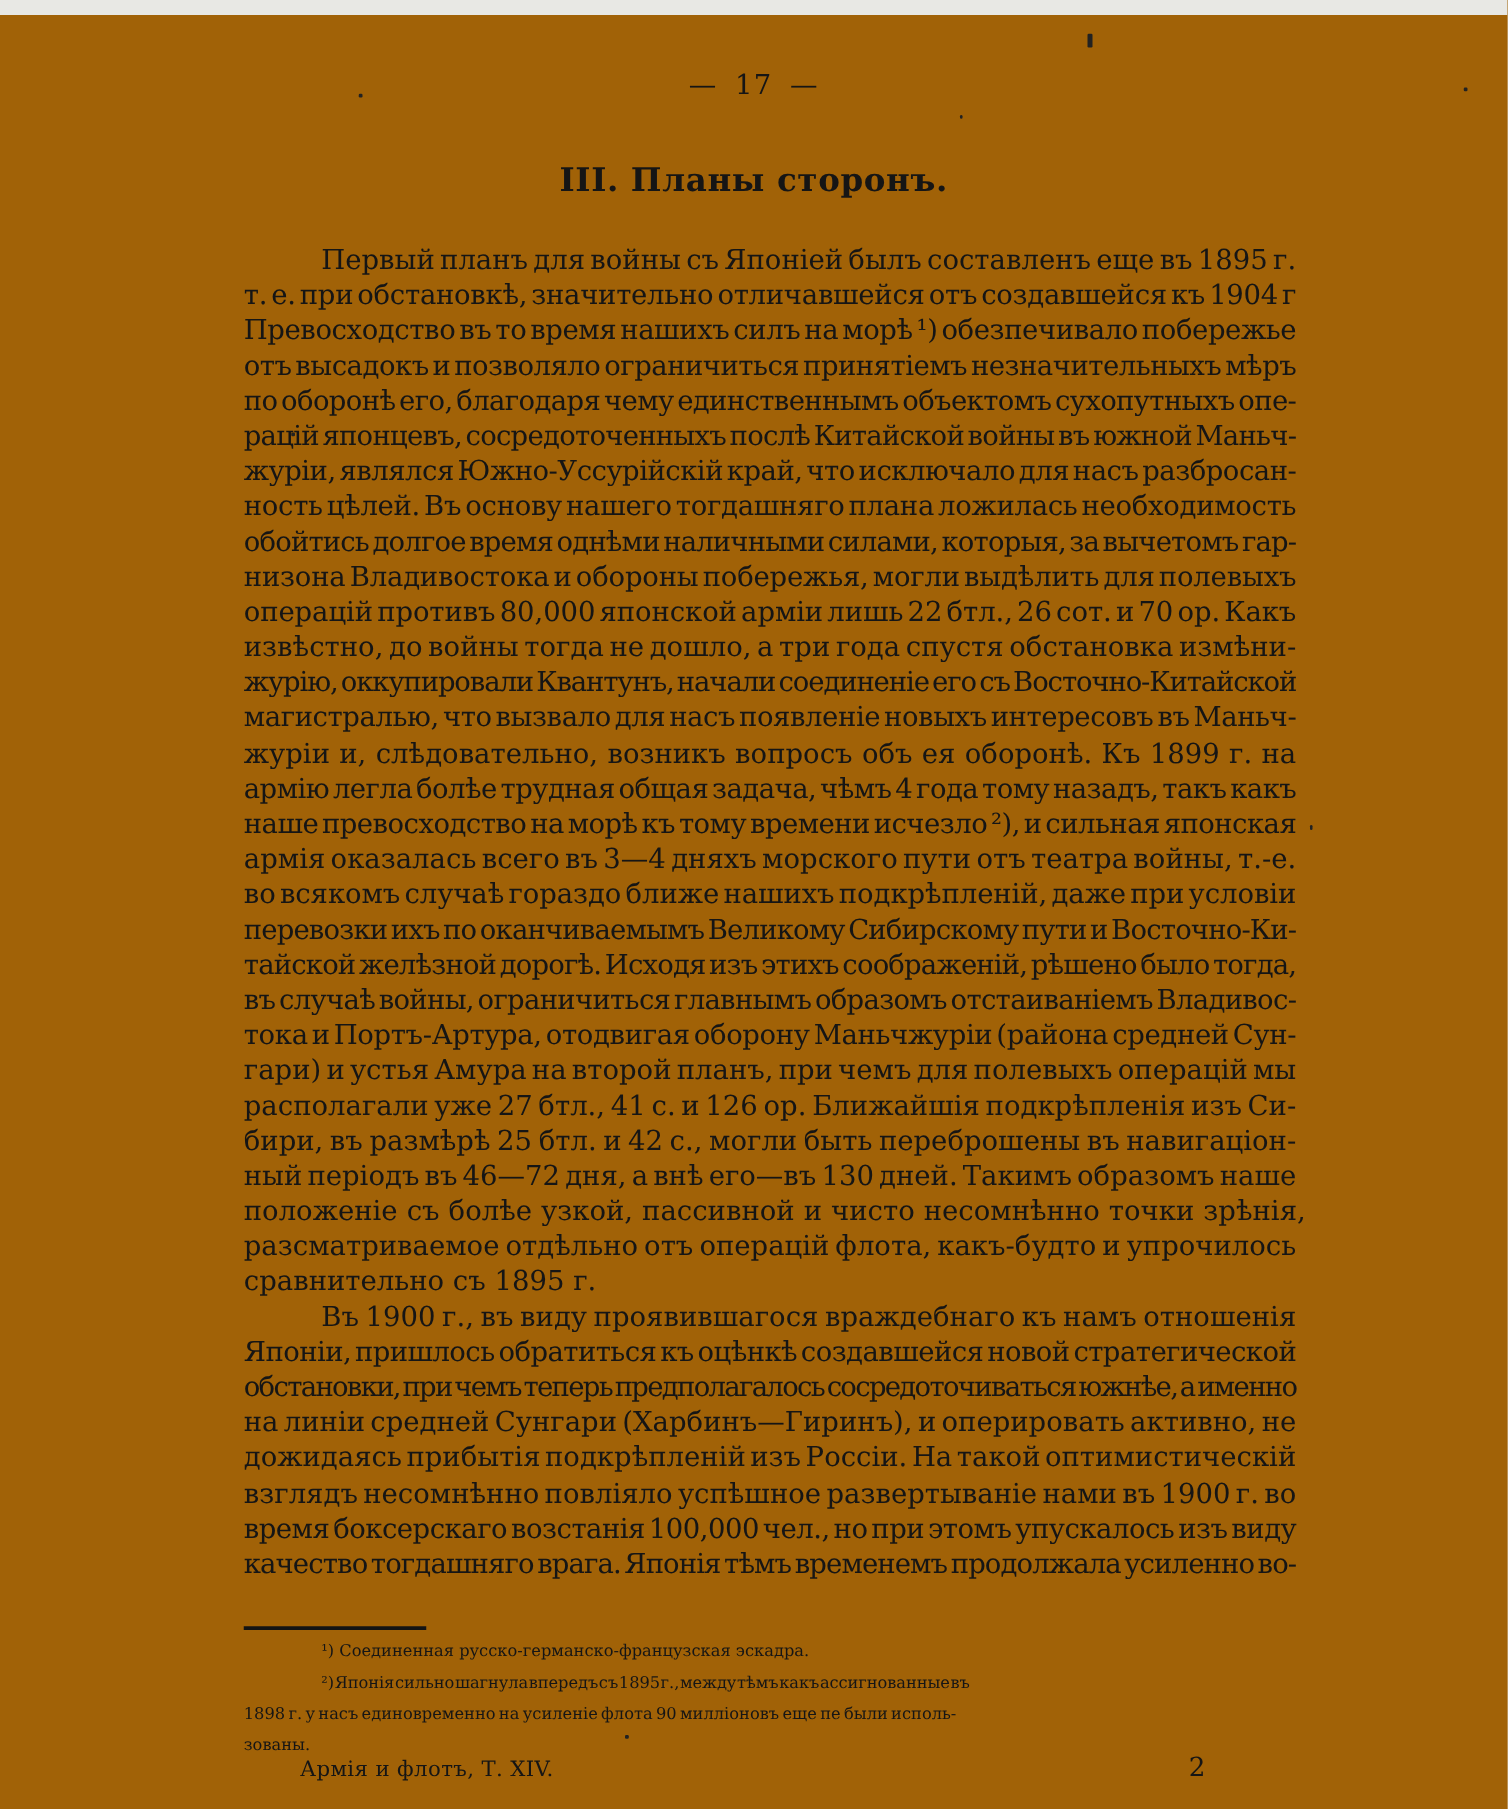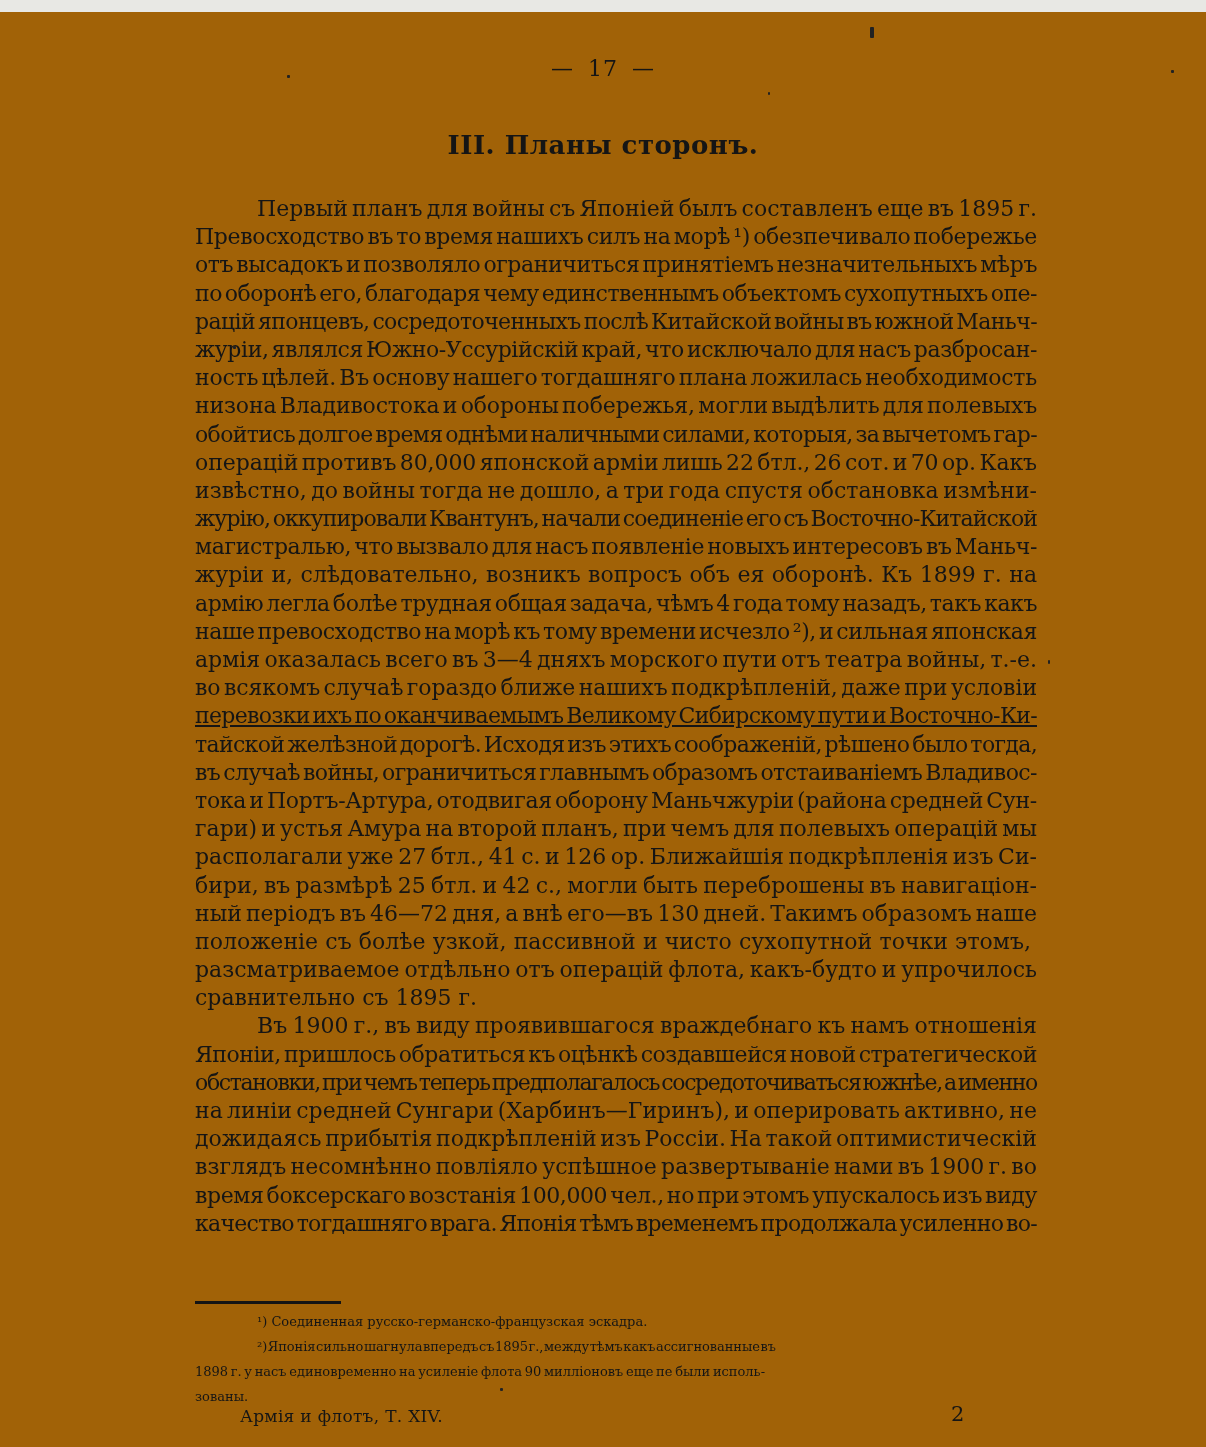--- a/index.html
+++ b/index.html
@@ -72,46 +72,47 @@
 <body>
 
 <div class="page">
 
   <div class="running-head">— 17 —</div>
 
   <h1 class="chapter-title">III. Планы сторонъ.</h1>
 
   <div class="body-text" id="body-text">
       <div class="line indent j"><span class="lt" style="word-spacing: -2.79688px; letter-spacing: 0px;">Первый планъ для войны съ Японіей былъ составленъ еще въ 1895 г.</span></div>
+      <div class="line j"><span class="lt" style="word-spacing: -3.5px; letter-spacing: -0.222656px;">т. е. при обстановкѣ, значительно отличавшейся отъ создавшейся къ 1904 г</span></div>
       <div class="line j"><span class="lt" style="word-spacing: -3.5px; letter-spacing: -0.331866px;">Превосходство въ то время нашихъ силъ на морѣ ¹) обезпечивало побережье</span></div>
       <div class="line j"><span class="lt" style="word-spacing: -3.5px; letter-spacing: -0.406024px;">отъ высадокъ и позволяло ограничиться принятіемъ незначительныхъ мѣръ</span></div>
       <div class="line j"><span class="lt" style="word-spacing: -3.5px; letter-spacing: -0.509023px;">по оборонѣ его, благодаря чему единственнымъ объектомъ сухопутныхъ опе-</span></div>
       <div class="line j"><span class="lt" style="word-spacing: -3.5px; letter-spacing: -0.602232px;">рацій японцевъ, сосредоточенныхъ послѣ Китайской войны въ южной Маньч-</span></div>
       <div class="line j"><span class="lt" style="word-spacing: -3.5px; letter-spacing: -0.411092px;">журіи, являлся Южно-Уссурійскій край, что исключало для насъ разбросан-</span></div>
       <div class="line j"><span class="lt" style="word-spacing: -3.5px; letter-spacing: -0.241621px;">ность цѣлей. Въ основу нашего тогдашняго плана ложилась необходимость</span></div>
+      <div class="line j"><span class="lt" style="word-spacing: -3.5px; letter-spacing: -0.672309px;">обойтись долгое время однѣми наличными силами, которыя, за вычетомъ гар-</span></div>
       <div class="line j"><span class="lt" style="word-spacing: -3.5px; letter-spacing: -0.160156px;">низона Владивостока и обороны побережья, могли выдѣлить для полевыхъ</span></div>
-      <div class="line j"><span class="lt" style="word-spacing: -3.5px; letter-spacing: -0.672309px;">обойтись долгое время однѣми наличными силами, которыя, за вычетомъ гар-</span></div>
       <div class="line j"><span class="lt" style="word-spacing: -3.5px; letter-spacing: -0.0817145px;">операцій противъ 80,000 японской арміи лишь 22 бтл., 26 сот. и 70 ор. Какъ</span></div>
       <div class="line j"><span class="lt" style="word-spacing: -2.49716px; letter-spacing: 0px;">извѣстно, до войны тогда не дошло, а три года спустя обстановка измѣни-</span></div>
       <div class="line j"><span class="lt" style="word-spacing: -3.5px; letter-spacing: -0.895762px;">журію, оккупировали Квантунъ, начали соединеніе его съ Восточно-Китайской</span></div>
       <div class="line j"><span class="lt" style="word-spacing: -3.5px; letter-spacing: -0.338468px;">магистралью, что вызвало для насъ появленіе новыхъ интересовъ въ Маньч-</span></div>
       <div class="line j"><span class="lt" style="word-spacing: 0.474432px; letter-spacing: 0px;">журіи и, слѣдовательно, возникъ вопросъ объ ея оборонѣ. Къ 1899 г. на</span></div>
       <div class="line j"><span class="lt" style="word-spacing: -3.5px; letter-spacing: -0.438767px;">армію легла болѣе трудная общая задача, чѣмъ 4 года тому назадъ, такъ какъ</span></div>
       <div class="line j"><span class="lt" style="word-spacing: -3.5px; letter-spacing: -0.428938px;">наше превосходство на морѣ къ тому времени исчезло ²), и сильная японская</span></div>
       <div class="line j"><span class="lt" style="word-spacing: -2.75142px; letter-spacing: 0px;">армія оказалась всего въ 3—4 дняхъ морского пути отъ театра войны, т.-е.</span></div>
       <div class="line j"><span class="lt" style="word-spacing: -3.5px; letter-spacing: -0.0668025px;">во всякомъ случаѣ гораздо ближе нашихъ подкрѣпленій, даже при условіи</span></div>
-      <div class="line j"><span class="lt" style="word-spacing: -3.5px; letter-spacing: -0.671429px; text-decoration: underline;">перевозки ихъ по оканчиваемымъ Великому Сибирскому пути и Восточно-Ки-</span></div>
+      <div class="line j"><span class="lt" style="word-spacing: -3.5px; letter-spacing: -0.671429px;">перевозки ихъ по оканчиваемымъ Великому Сибирскому пути и Восточно-Ки-</span></div>
       <div class="line j"><span class="lt" style="word-spacing: -3.5px; letter-spacing: -0.662029px;">тайской желѣзной дорогѣ. Исходя изъ этихъ соображеній, рѣшено было тогда,</span></div>
       <div class="line j"><span class="lt" style="word-spacing: -3.5px; letter-spacing: -0.556778px;">въ случаѣ войны, ограничиться главнымъ образомъ отстаиваніемъ Владивос-</span></div>
       <div class="line j"><span class="lt" style="word-spacing: -3.5px; letter-spacing: -0.285268px;">тока и Портъ-Артура, отодвигая оборону Маньчжуріи (района средней Сун-</span></div>
       <div class="line j"><span class="lt" style="word-spacing: -2.83594px; letter-spacing: 0px;">гари) и устья Амура на второй планъ, при чемъ для полевыхъ операцій мы</span></div>
       <div class="line j"><span class="lt" style="word-spacing: -2.42969px; letter-spacing: 0px;">располагали уже 27 бтл., 41 с. и 126 ор. Ближайшія подкрѣпленія изъ Си-</span></div>
       <div class="line j"><span class="lt" style="word-spacing: -1.7526px; letter-spacing: 0px;">бири, въ размѣрѣ 25 бтл. и 42 с., могли быть переброшены въ навигаціон-</span></div>
       <div class="line j"><span class="lt" style="word-spacing: -2.90755px; letter-spacing: 0px;">ный періодъ въ 46—72 дня, а внѣ его—въ 130 дней. Такимъ образомъ наше</span></div>
-      <div class="line j"><span class="lt" style="word-spacing: 0.230903px; letter-spacing: 0px;">положеніе съ болѣе узкой, пассивной и чисто сухопутной точки этомъ,</span></div>
+      <div class="line j"><span class="lt" style="word-spacing: 0.230903px; letter-spacing: 0px;">положеніе съ болѣе узкой, пассивной и чисто несомнѣнно точки зрѣнія,</span></div>
       <div class="line j"><span class="lt" style="word-spacing: -2.17857px; letter-spacing: 0px;">разсматриваемое отдѣльно отъ операцій флота, какъ-будто и упрочилось</span></div>
       <div class="line"><span class="lt">сравнительно съ 1895 г.</span></div>
       <div class="line indent j"><span class="lt" style="word-spacing: -1.7309px; letter-spacing: 0px;">Въ 1900 г., въ виду проявившагося враждебнаго къ намъ отношенія</span></div>
       <div class="line j"><span class="lt" style="word-spacing: -3.5px; letter-spacing: -0.451339px;">Японіи, пришлось обратиться къ оцѣнкѣ создавшейся новой стратегической</span></div>
       <div class="line j"><span class="lt" style="word-spacing: -3.5px; letter-spacing: -1.35938px;">обстановки, при чемъ теперь предполагалось сосредоточиваться южнѣе, а именно</span></div>
       <div class="line j"><span class="lt" style="word-spacing: -2.76172px; letter-spacing: 0px;">на линіи средней Сунгари (Харбинъ—Гиринъ), и оперировать активно, не</span></div>
       <div class="line j"><span class="lt" style="word-spacing: -3.37277px; letter-spacing: 0px;">дожидаясь прибытія подкрѣпленій изъ Россіи. На такой оптимистическій</span></div>
       <div class="line j"><span class="lt" style="word-spacing: -2.75174px; letter-spacing: 0px;">взглядъ несомнѣнно повліяло успѣшное развертываніе нами въ 1900 г. во</span></div>
       <div class="line j"><span class="lt" style="word-spacing: -3.5px; letter-spacing: -0.405194px;">время боксерскаго возстанія 100,000 чел., но при этомъ упускалось изъ виду</span></div>
       <div class="line j"><span class="lt" style="word-spacing: -3.5px; letter-spacing: -0.709418px;">качество тогдашняго врага. Японія тѣмъ временемъ продолжала усиленно во-</span></div>

